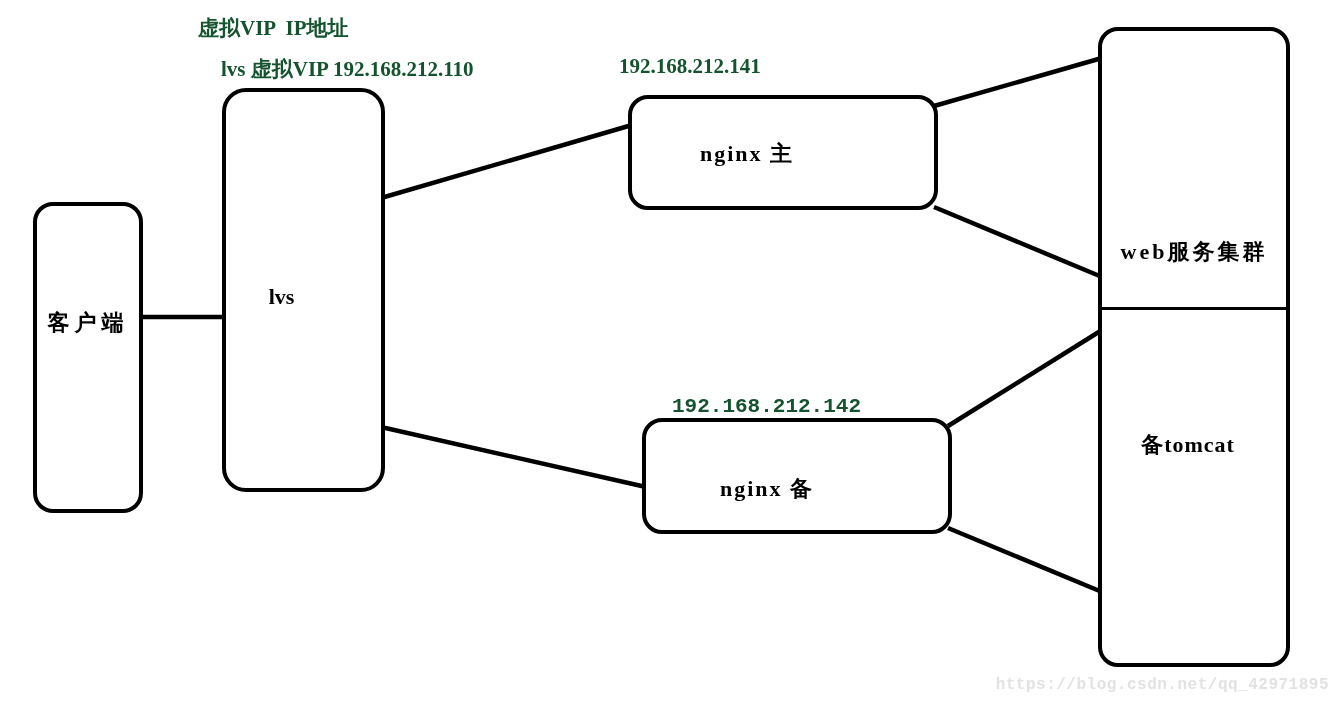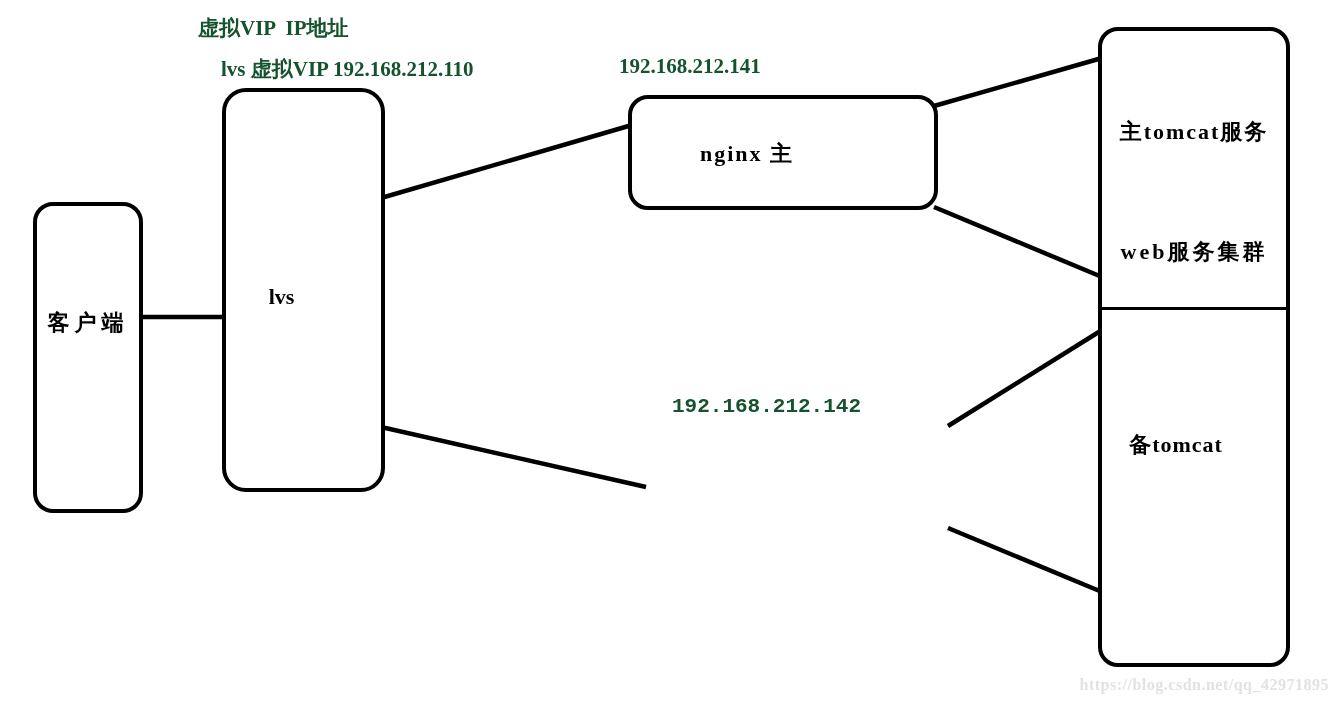--- a/index.html
+++ b/index.html
@@ -65,37 +65,37 @@
     position: absolute;
     left: 0; top: 0;
     width: 100%;
     height: 276px;
     border-bottom: 3px solid #000000;
   }
   #cluster-top .label-tomcat-main { top: 86px; letter-spacing: 2px; }
   #cluster-top .label-web-cluster { top: 206px; letter-spacing: 3px; }
   #cluster-bottom {
     position: absolute;
-    left: 0; top: 279px;
+    left: 12px; top: 279px;
     width: 100%;
     height: 358px;
   }
   #cluster-bottom .label-tomcat-backup { top: 120px; transform: translateX(-18px); letter-spacing: 1px; }
   
   #label-vip-title   { left: 198px; top: 14px; }
   #label-lvs-vip     { left: 221px; top: 55px; }
   #label-ip-141      { left: 619px; top: 54px; }
   #label-ip-142      { left: 672px; top: 395px; font-family: Liberation Mono, monospace; }
   
   #watermark {
     position: absolute;
     right: 6px;
     top: 676px;
     z-index: 4;
-    font-family: Liberation Serif, serif;
+    font-family: Liberation Mono, monospace;
     font-size: 16px;
     font-weight: bold;
     color: #e2e2e2;
     letter-spacing: 0.5px;
   }
 </style>
 </head>
 <body>
 
 <div id="stage">
@@ -123,24 +123,26 @@
   </div>
 
   <div class="node" id="lvs-box">
     <span class="node-label">lvs</span>
   </div>
 
   <div class="node" id="nginx-main-box">
     <span class="node-label">nginx 主</span>
   </div>
 
+  <div class="node" id="nginx-backup-box">
+    <span class="node-label">nginx 备</span>
+  </div>
 
   <div class="node" id="cluster-box">
     <div id="cluster-top">
-      <span class="node-label label-tomcat-main">主tomcat服务</span>
       <span class="node-label label-web-cluster">web服务集群</span>
     </div>
     <div id="cluster-bottom">
       <span class="node-label label-tomcat-backup">备tomcat</span>
     </div>
   </div>
 
   <div id="watermark">https://blog.csdn.net/qq_42971895</div>
 
 </div>

